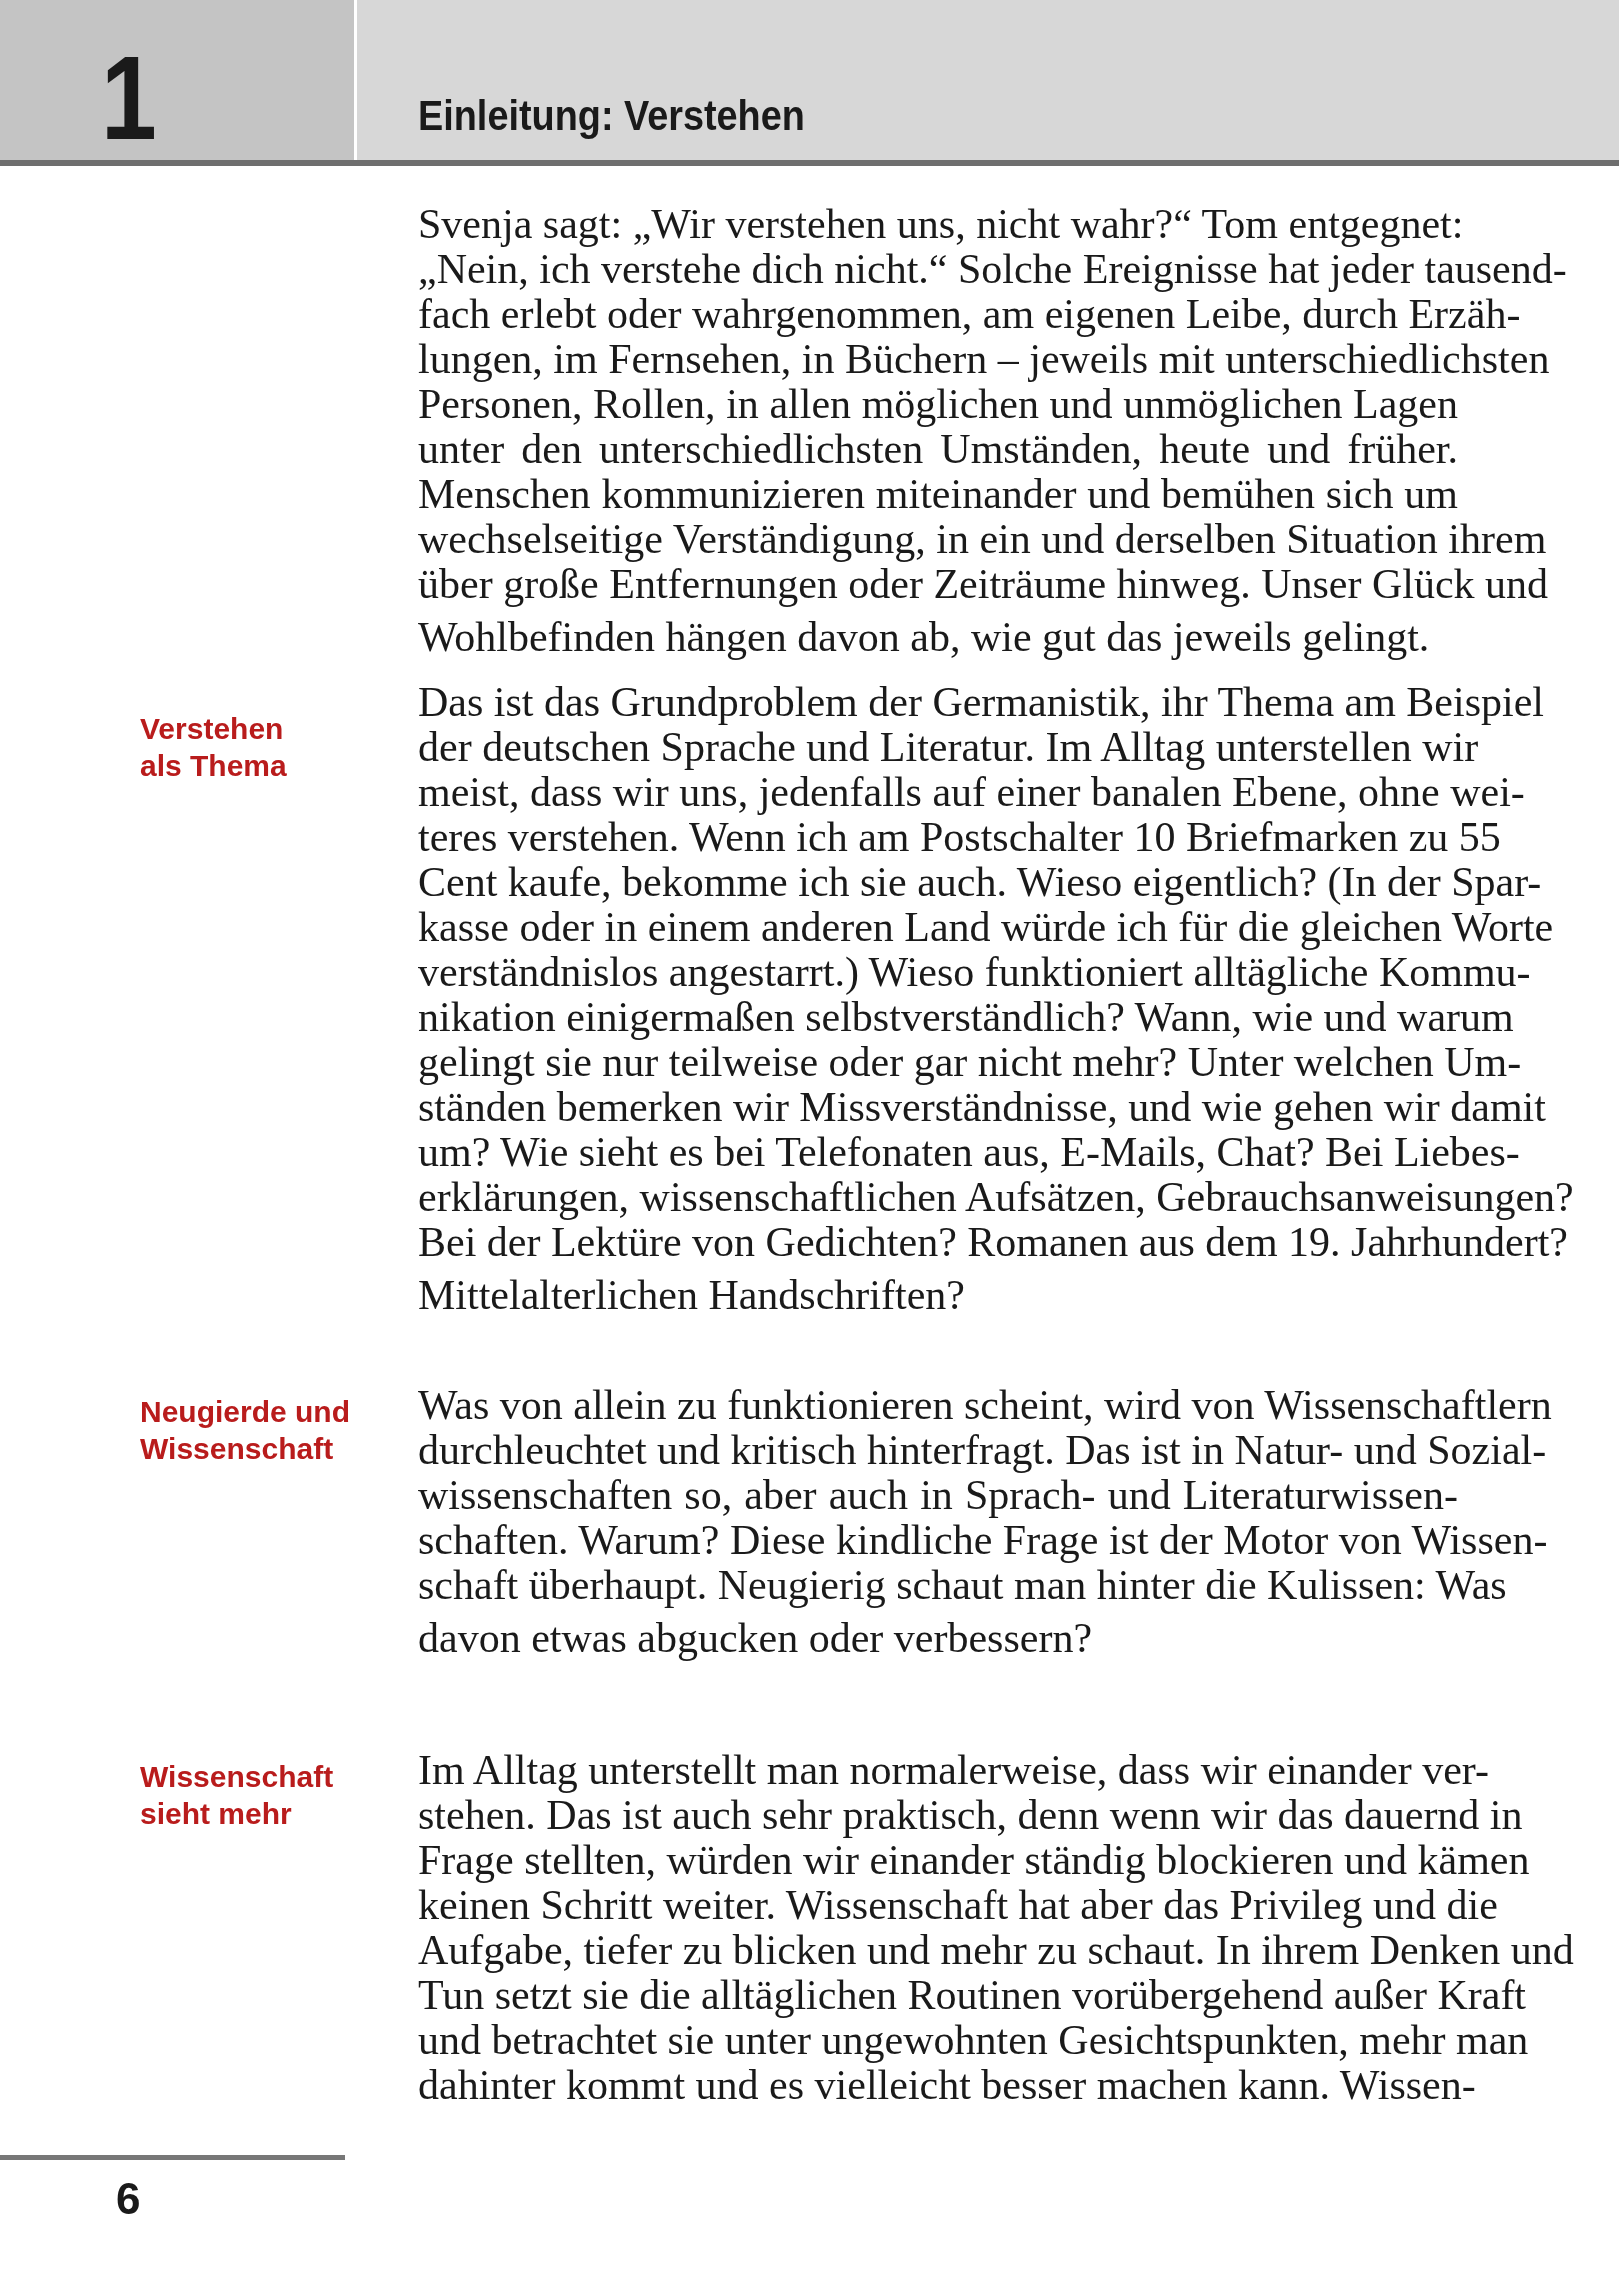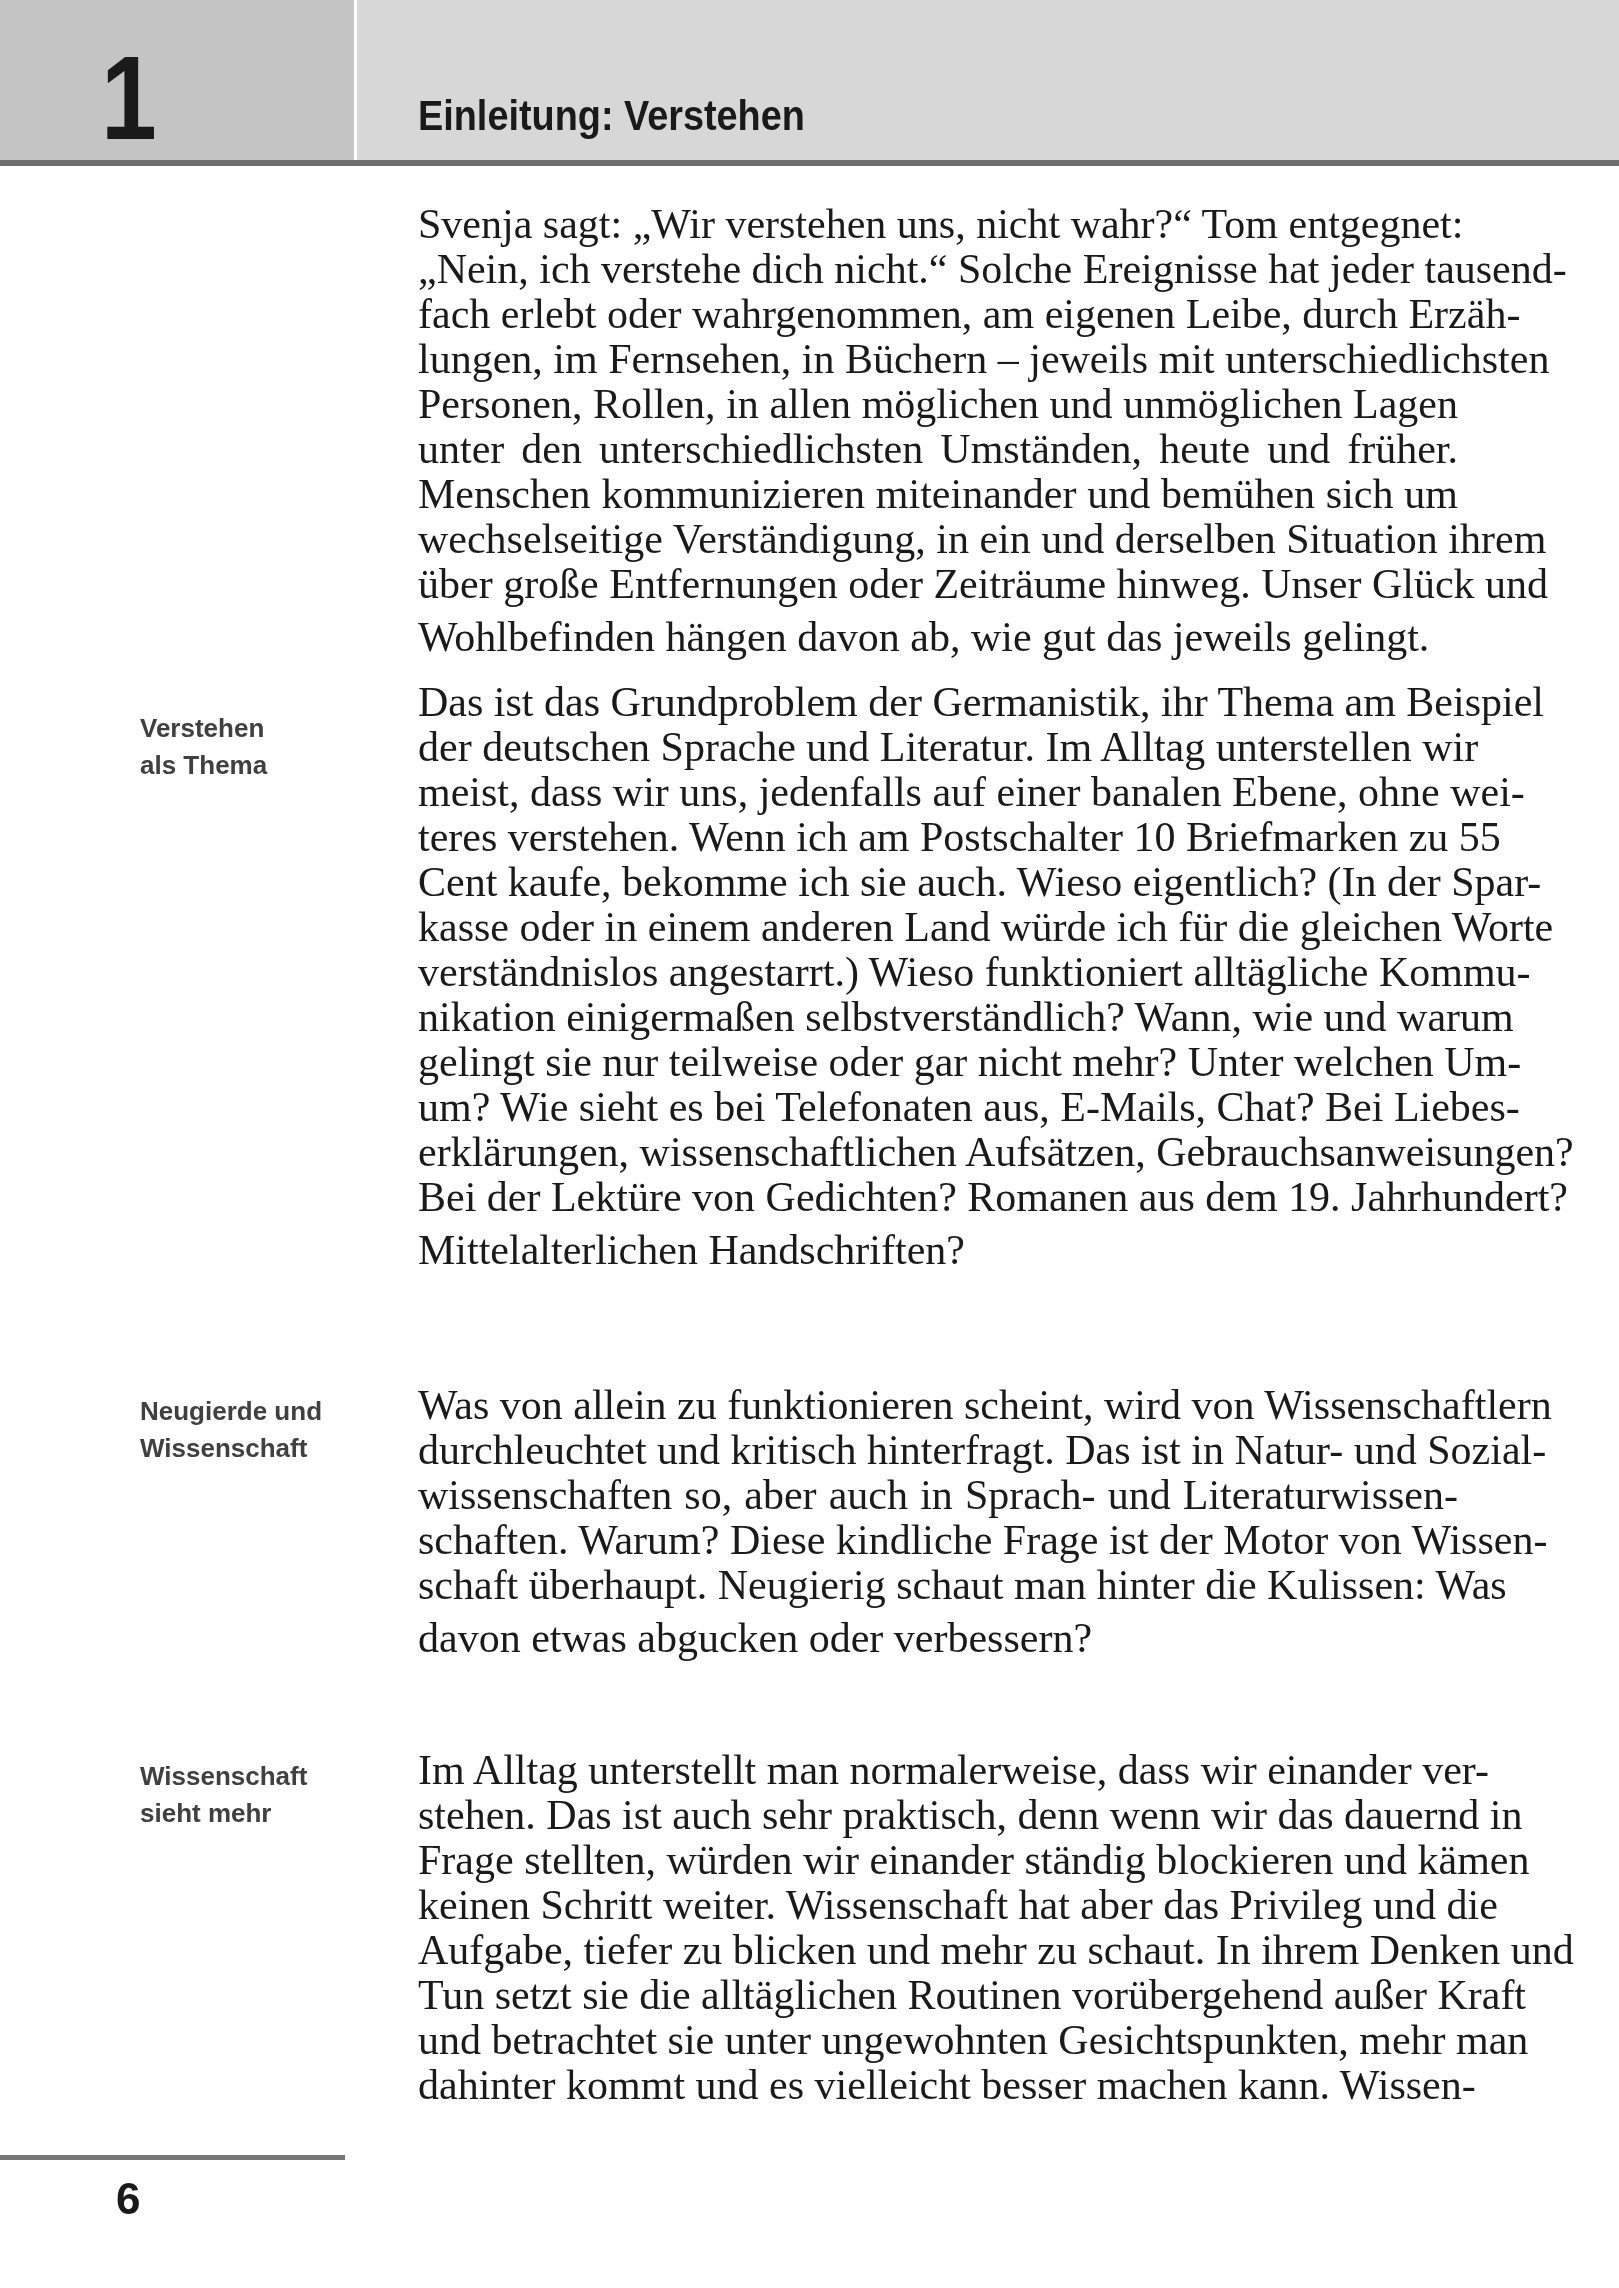--- a/index.html
+++ b/index.html
@@ -24,21 +24,21 @@
   .body-text {
     position: absolute; left: 418px; width: 1040px;
     font-family: "Liberation Serif", serif; font-size: 42px; line-height: 45px;
     color: #1a1a1a; text-align: justify; hyphens: manual;
   }
   .body-text .ln { display: block; text-align: justify; text-align-last: justify; white-space: nowrap; height: 45px; overflow: visible; }
   .body-text .ln.last { text-align-last: left; margin-top: 8px; }
   .margin-note {
     position: absolute; left: 140px; width: 220px;
     font-family: "Liberation Sans", sans-serif; font-weight: bold;
-    font-size: 26px; line-height: 37px; color: #404040;
+    font-size: 30px; line-height: 37px; color: #b91c1c;
   }
   .margin-note span { display: block; }
   .footer-rule { position: absolute; left: 0; top: 2155px; width: 345px; height: 4.6px; background: #777777; }
   .page-num {
     position: absolute; left: 116px; top: 2175px;
     font-family: "Liberation Sans", sans-serif; font-weight: bold;
     font-size: 44px; line-height: 48px; color: #1a1a1a;
   }
 </style>
 </head>
@@ -74,20 +74,21 @@
 <div class="body-text" style="top:680px">
   <span class="ln">Das ist das Grundproblem der Germanistik, ihr Thema am Beispiel</span>
   <span class="ln">der deutschen Sprache und Literatur. Im Alltag unterstellen wir</span>
   <span class="ln">meist, dass wir uns, jedenfalls auf einer banalen Ebene, ohne wei-</span>
   <span class="ln">teres verstehen. Wenn ich am Postschalter 10 Briefmarken zu 55</span>
   <span class="ln">Cent kaufe, bekomme ich sie auch. Wieso eigentlich? (In der Spar-</span>
   <span class="ln">kasse oder in einem anderen Land würde ich für die gleichen Worte</span>
   <span class="ln">verständnislos angestarrt.) Wieso funktioniert alltägliche Kommu-</span>
   <span class="ln">nikation einigermaßen selbstverständlich? Wann, wie und warum</span>
   <span class="ln">gelingt sie nur teilweise oder gar nicht mehr? Unter welchen Um-</span>
+  <span class="ln">ständen bemerken wir Missverständnisse, und wie gehen wir damit</span>
   <span class="ln">um? Wie sieht es bei Telefonaten aus, E-Mails, Chat? Bei Liebes-</span>
   <span class="ln">erklärungen, wissenschaftlichen Aufsätzen, Gebrauchsanweisungen?</span>
   <span class="ln">Bei der Lektüre von Gedichten? Romanen aus dem 19. Jahrhundert?</span>
   <span class="ln last">Mittelalterlichen Handschriften?</span>
 </div>
 
 <div class="margin-note" style="top:1393px">
   <span>Neugierde und</span>
   <span>Wissenschaft</span>
 </div>

